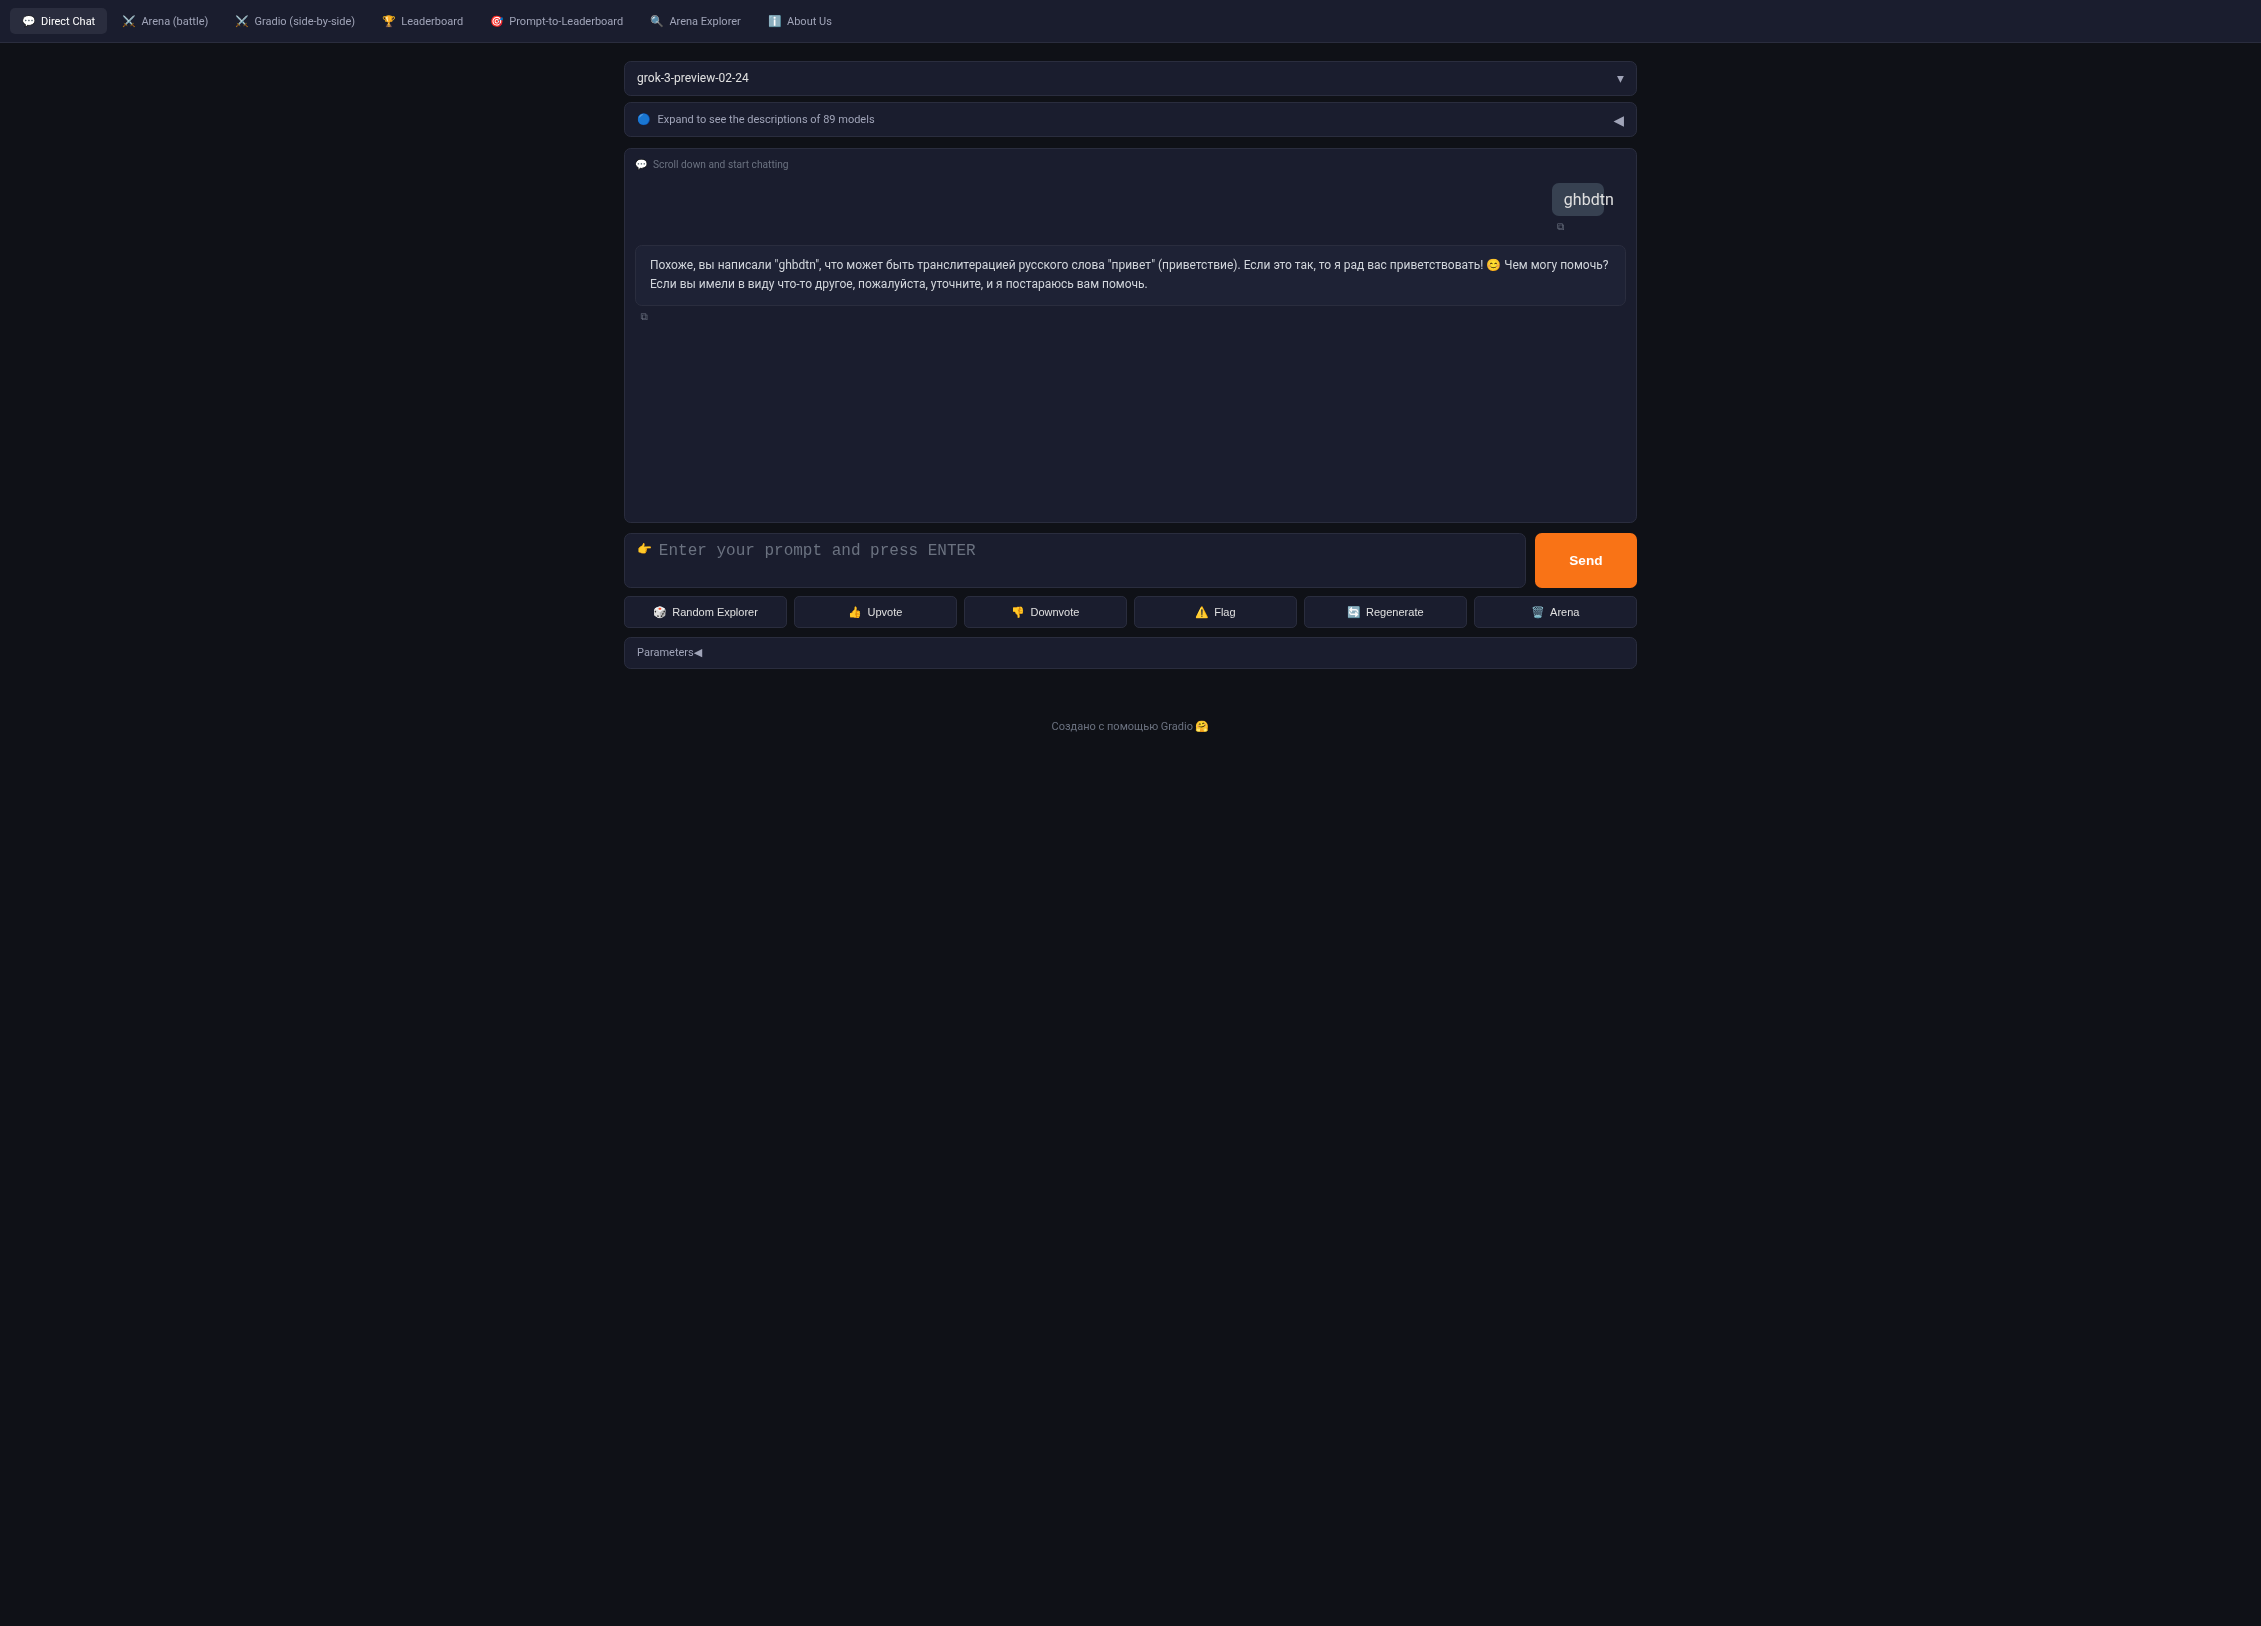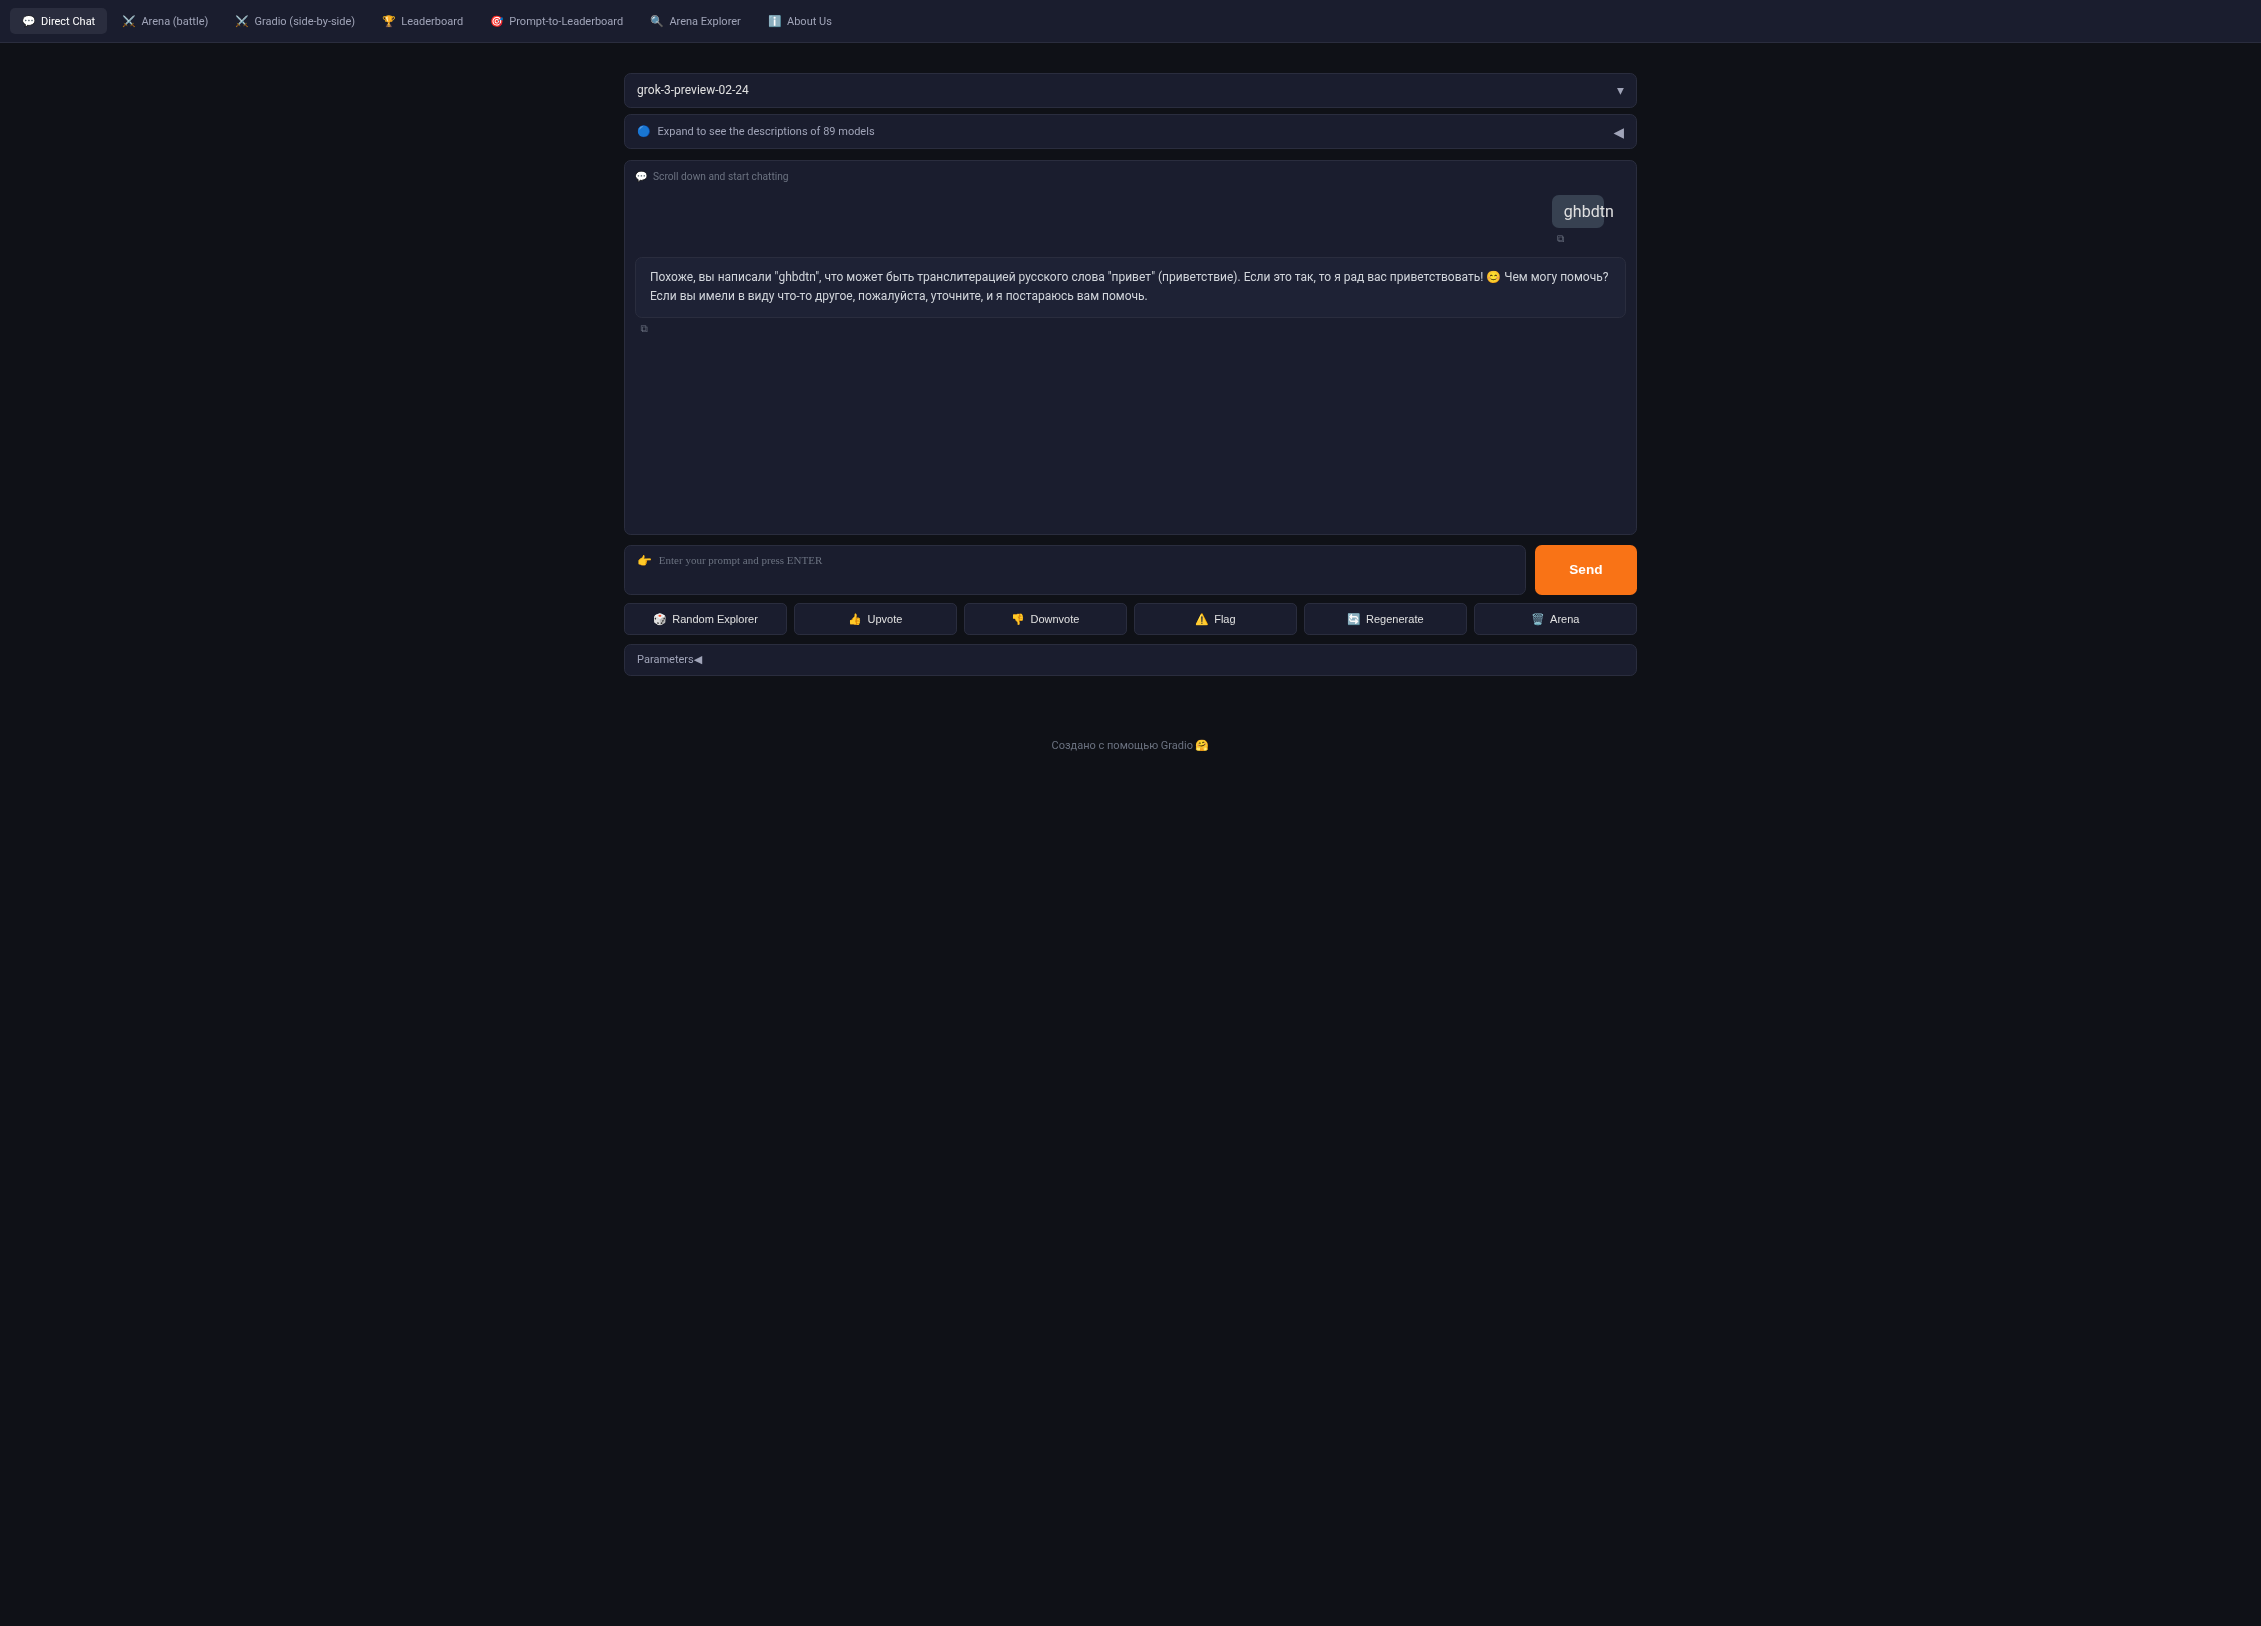--- a/index.html
+++ b/index.html
@@ -41,21 +41,21 @@
     }
 
     .nav-tab.active {
       background-color: #2a2d3e;
       color: #ffffff;
     }
 
     
     .main-content {
       max-width: 1040px;
-      margin: 16px auto;
+      margin: 4px auto;
       padding: 13.6px;
     }
 
     
     .model-selector {
       display: flex;
       align-items: center;
       justify-content: space-between;
       background-color: #1a1d2e;
       border: 0.9px solid #2a2d3e;
@@ -196,25 +196,25 @@
       display: flex;
       align-items: flex-start;
       gap: 6.8px;
     }
 
     .prompt-input-wrapper textarea {
       background: none;
       border: none;
       outline: none;
       color: #bef264;
-      font-size: 11px;
+      font-size: 16px;
       flex: 1;
       resize: none;
       min-height: 31px;
-      font-family: Liberation Serif, serif;
+      font-family: Liberation Mono, monospace;
     }
 
     .prompt-input-wrapper textarea::placeholder {
       color: #6b7280;
     }
 
     .send-button {
       background-color: #f97316;
       color: white;
       border: none;

